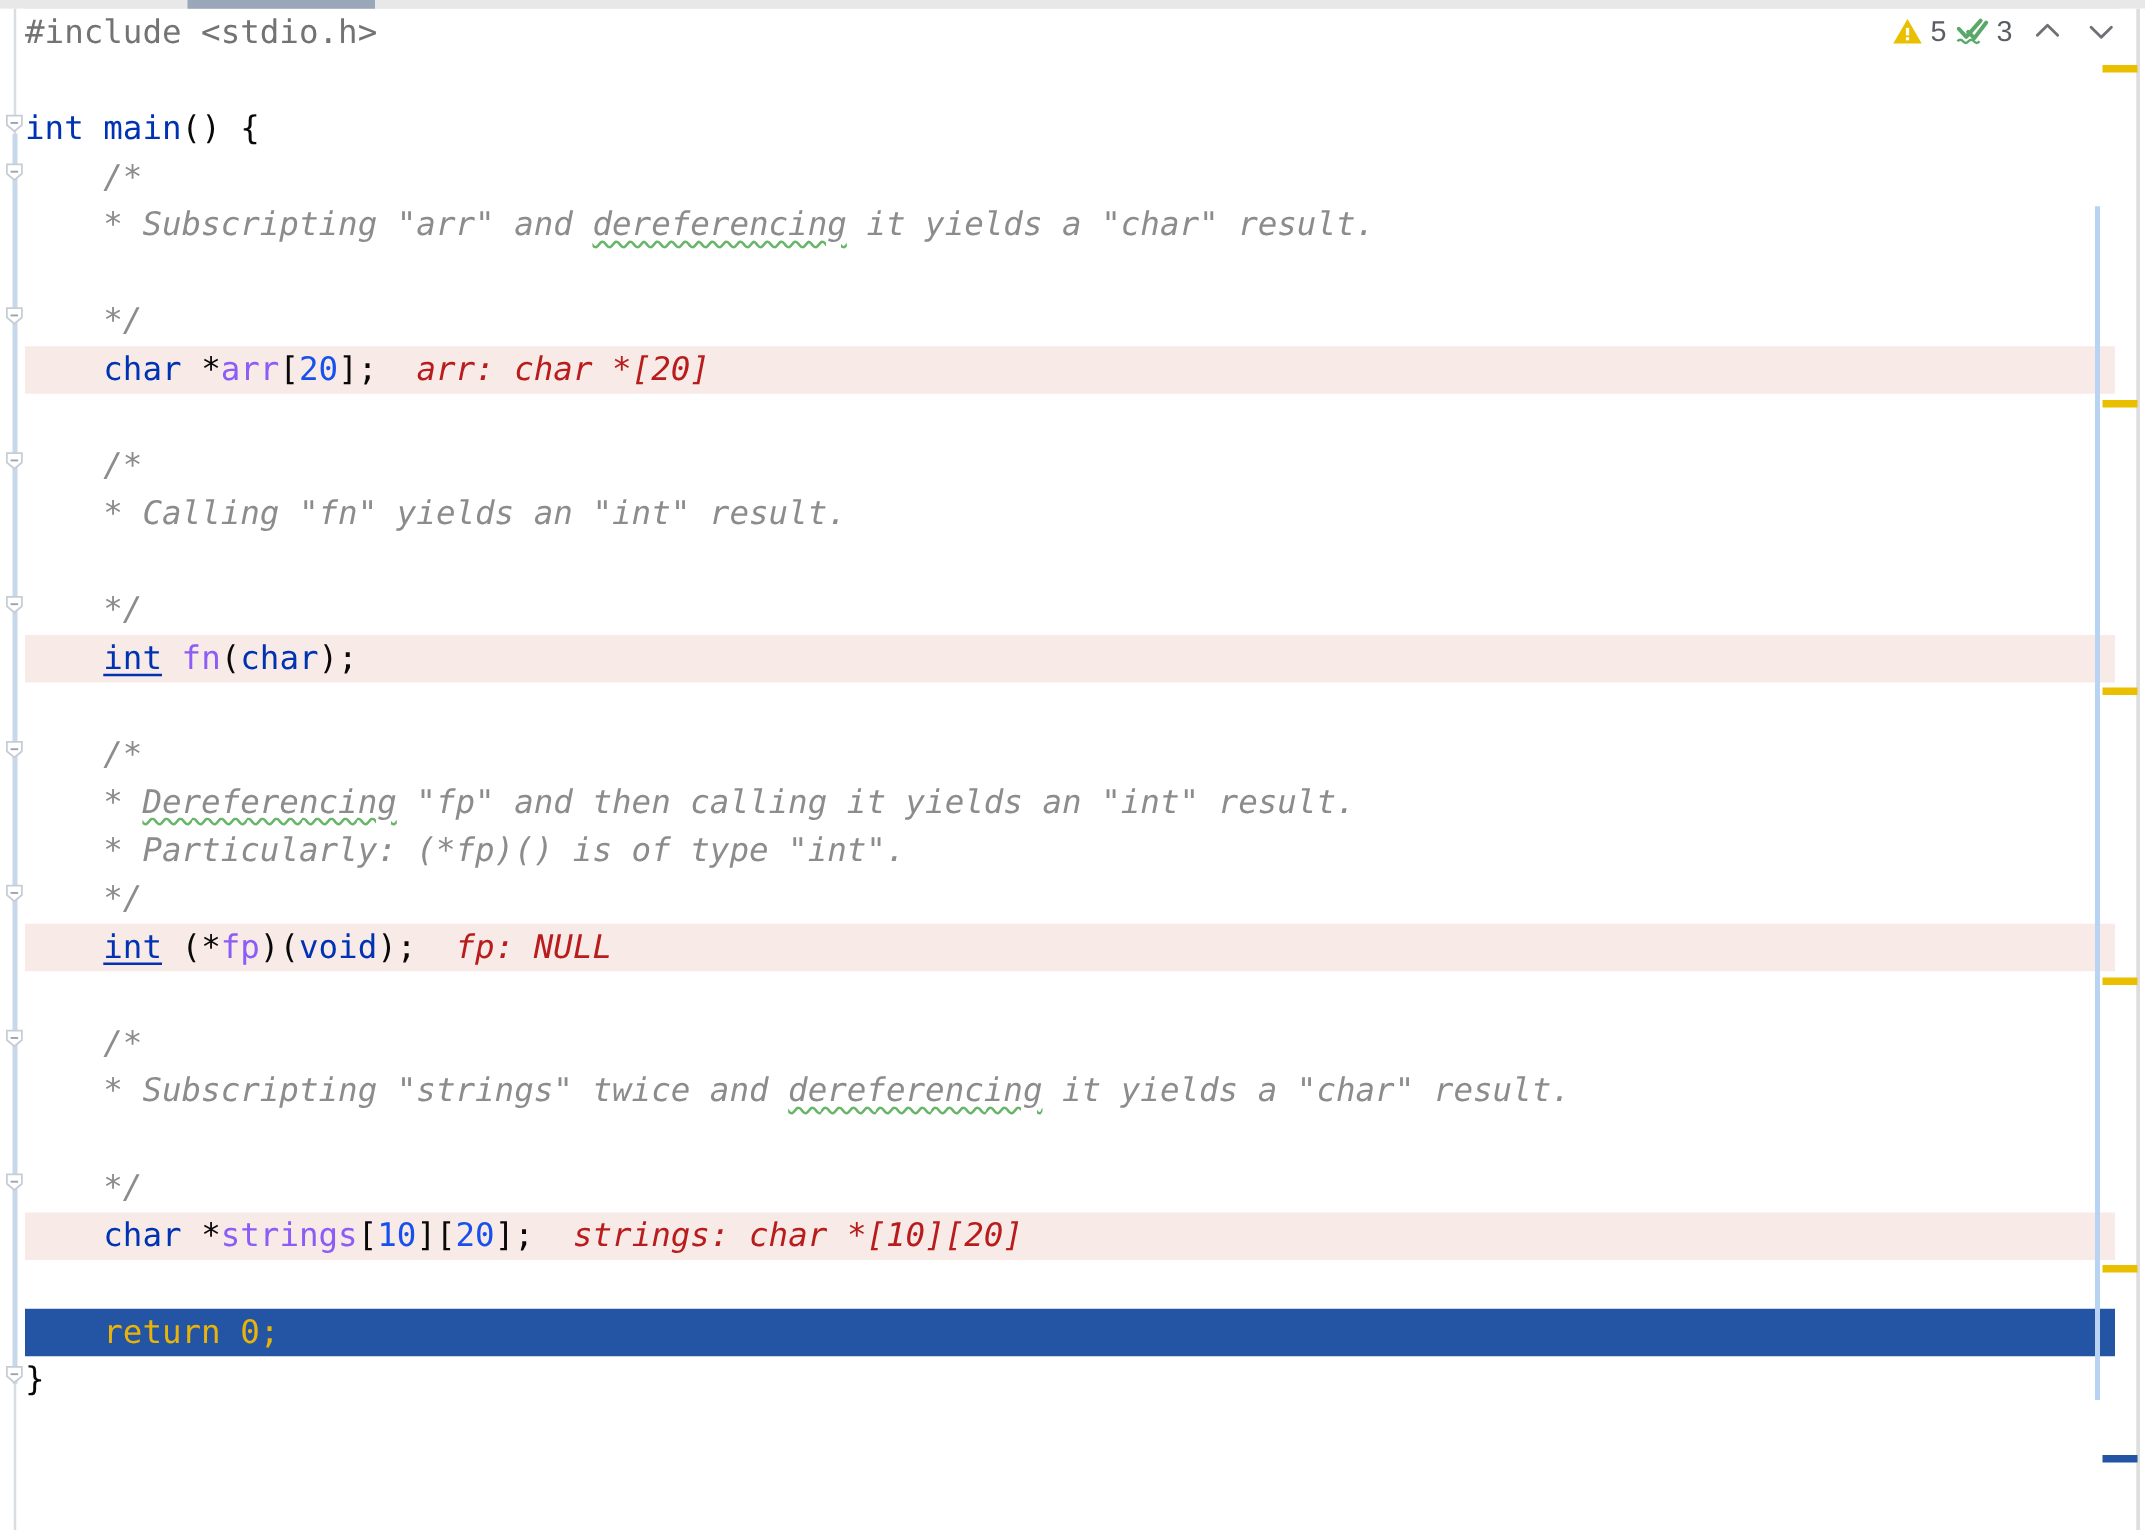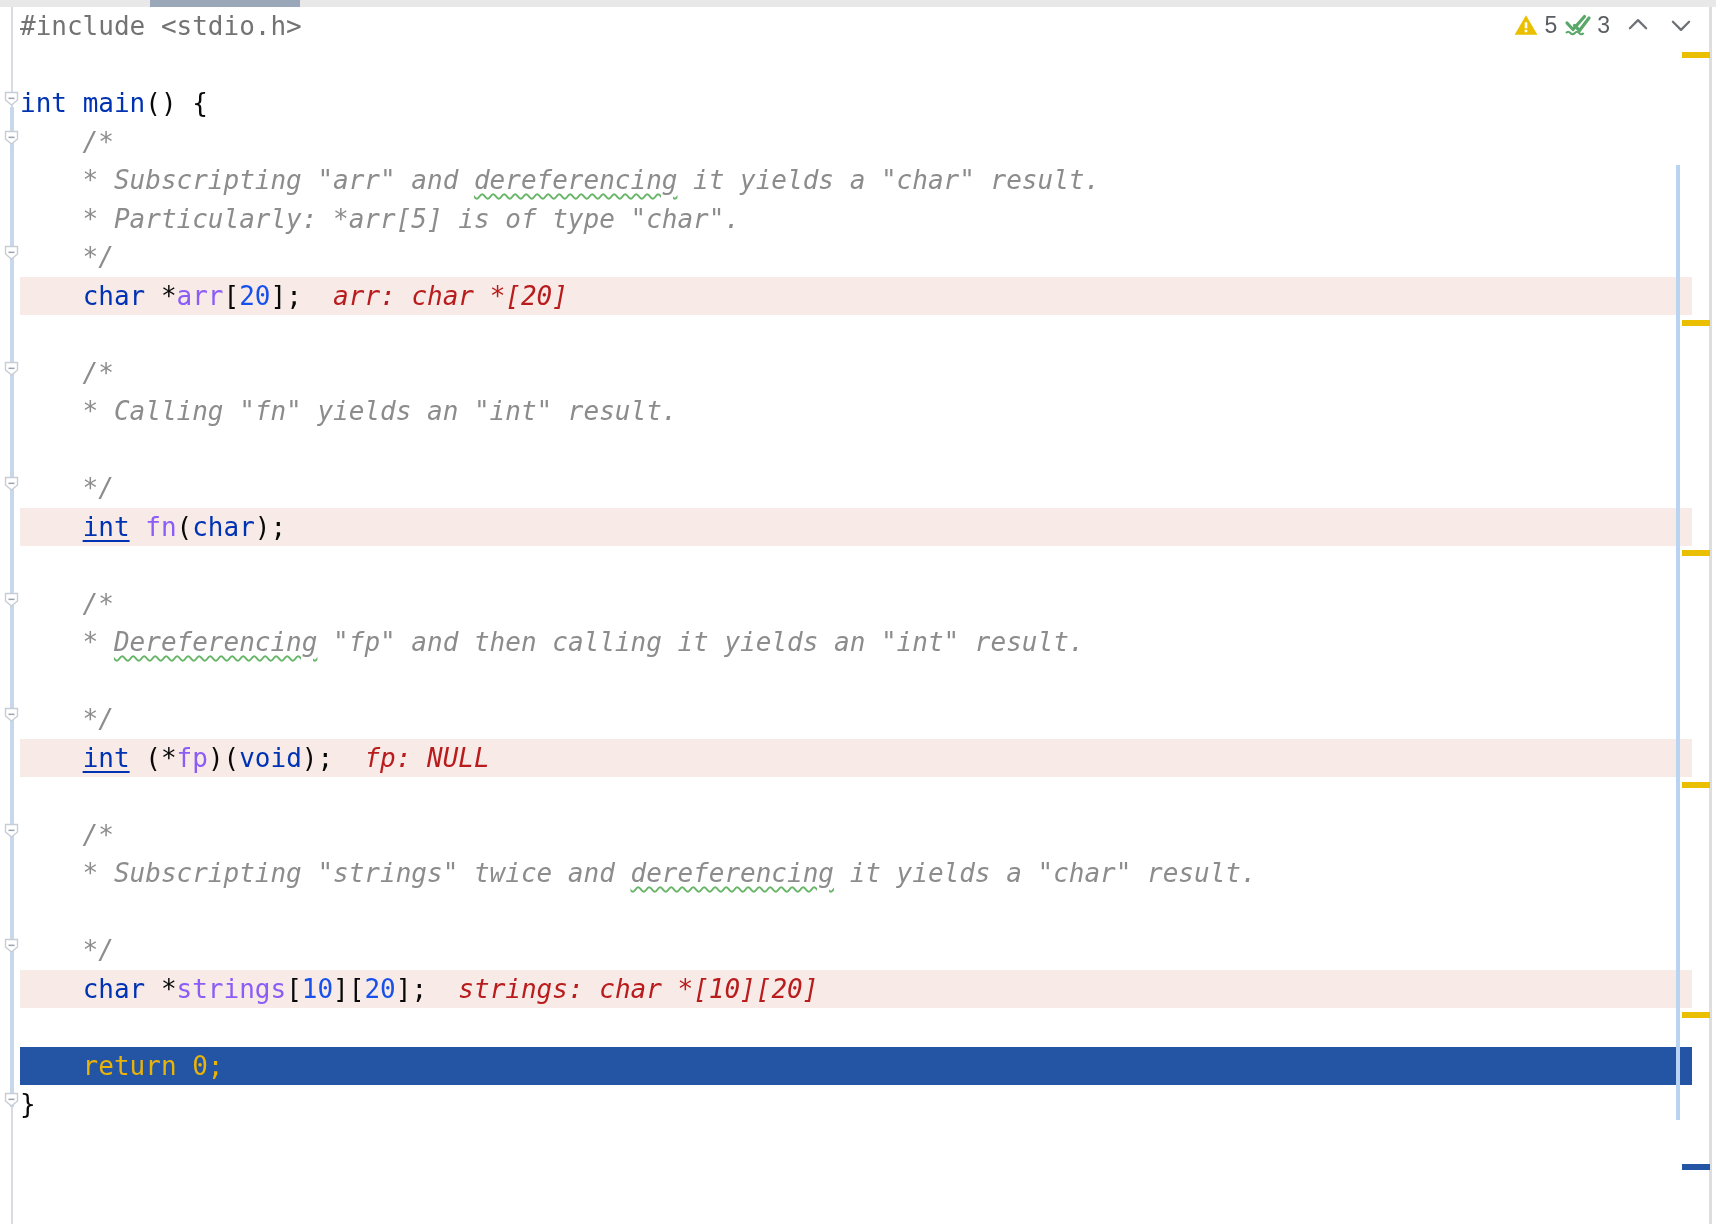--- a/index.html
+++ b/index.html
@@ -233,31 +233,31 @@
         </div>
       </div>
   </div>
 
   <div id="code-area">
       <div class="line " style="top: 0px;"><span class="txt"><span class="preproc">#include &lt;stdio.h&gt;</span></span></div>
       <div class="line " style="top: 38.5px;"><span class="txt"> </span></div>
       <div class="line " style="top: 77px;"><span class="txt"><span class="kw">int</span><span class="plain"> </span><span class="kw">main</span><span class="plain">() {</span></span></div>
       <div class="line " style="top: 115.5px;"><span class="txt"><span class="comment">    /*</span></span></div>
       <div class="line " style="top: 154px;"><span class="txt"><span class="comment">    * Subscripting "arr" and </span><span class="comment spell">dereferencing</span><span class="comment"> it yields a "char" result.</span></span></div>
-      <div class="line " style="top: 192.5px;"><span class="txt"><span class="comment">    * Particularly: *arr[5] is of type "char".</span></span></div>
       <div class="line " style="top: 231px;"><span class="txt"><span class="comment">    */</span></span></div>
       <div class="line hl-modified" style="top: 269.5px;"><span class="txt"><span class="plain">    </span><span class="kw">char</span><span class="plain"> *</span><span class="ident">arr</span><span class="plain">[</span><span class="num">20</span><span class="plain">];</span><span class="inlay">  arr: char *[20]</span></span></div>
       <div class="line " style="top: 308px;"><span class="txt"> </span></div>
       <div class="line " style="top: 346.5px;"><span class="txt"><span class="comment">    /*</span></span></div>
       <div class="line " style="top: 385px;"><span class="txt"><span class="comment">    * Calling "fn" yields an "int" result.</span></span></div>
       <div class="line " style="top: 462px;"><span class="txt"><span class="comment">    */</span></span></div>
       <div class="line hl-modified" style="top: 500.5px;"><span class="txt"><span class="plain">    </span><span class="kw-u">int</span><span class="plain"> </span><span class="ident">fn</span><span class="plain">(</span><span class="kw">char</span><span class="plain">);</span></span></div>
       <div class="line " style="top: 539px;"><span class="txt"> </span></div>
       <div class="line " style="top: 577.5px;"><span class="txt"><span class="comment">    /*</span></span></div>
       <div class="line " style="top: 616px;"><span class="txt"><span class="comment">    * </span><span class="comment spell">Dereferencing</span><span class="comment"> "fp" and then calling it yields an "int" result.</span></span></div>
+      <div class="line " style="top: 654.5px;"><span class="txt"><span class="comment">    * Particularly: (*fp)() is of type "int".</span></span></div>
       <div class="line " style="top: 693px;"><span class="txt"><span class="comment">    */</span></span></div>
       <div class="line hl-modified" style="top: 731.5px;"><span class="txt"><span class="plain">    </span><span class="kw-u">int</span><span class="plain"> (*</span><span class="ident">fp</span><span class="plain">)(</span><span class="kw">void</span><span class="plain">);</span><span class="inlay">  fp: NULL</span></span></div>
       <div class="line " style="top: 770px;"><span class="txt"> </span></div>
       <div class="line " style="top: 808.5px;"><span class="txt"><span class="comment">    /*</span></span></div>
       <div class="line " style="top: 847px;"><span class="txt"><span class="comment">    * Subscripting "strings" twice and </span><span class="comment spell">dereferencing</span><span class="comment"> it yields a "char" result.</span></span></div>
       <div class="line " style="top: 924px;"><span class="txt"><span class="comment">    */</span></span></div>
       <div class="line hl-modified" style="top: 962.5px;"><span class="txt"><span class="plain">    </span><span class="kw">char</span><span class="plain"> *</span><span class="ident">strings</span><span class="plain">[</span><span class="num">10</span><span class="plain">][</span><span class="num">20</span><span class="plain">];</span><span class="inlay">  strings: char *[10][20]</span></span></div>
       <div class="line " style="top: 1001px;"><span class="txt"> </span></div>
       <div class="line hl-selected" style="top: 1039.5px;"><span class="txt"><span class="sel-text">    return 0;</span></span></div>
       <div class="line " style="top: 1078px;"><span class="txt"><span class="plain">}</span></span></div>

